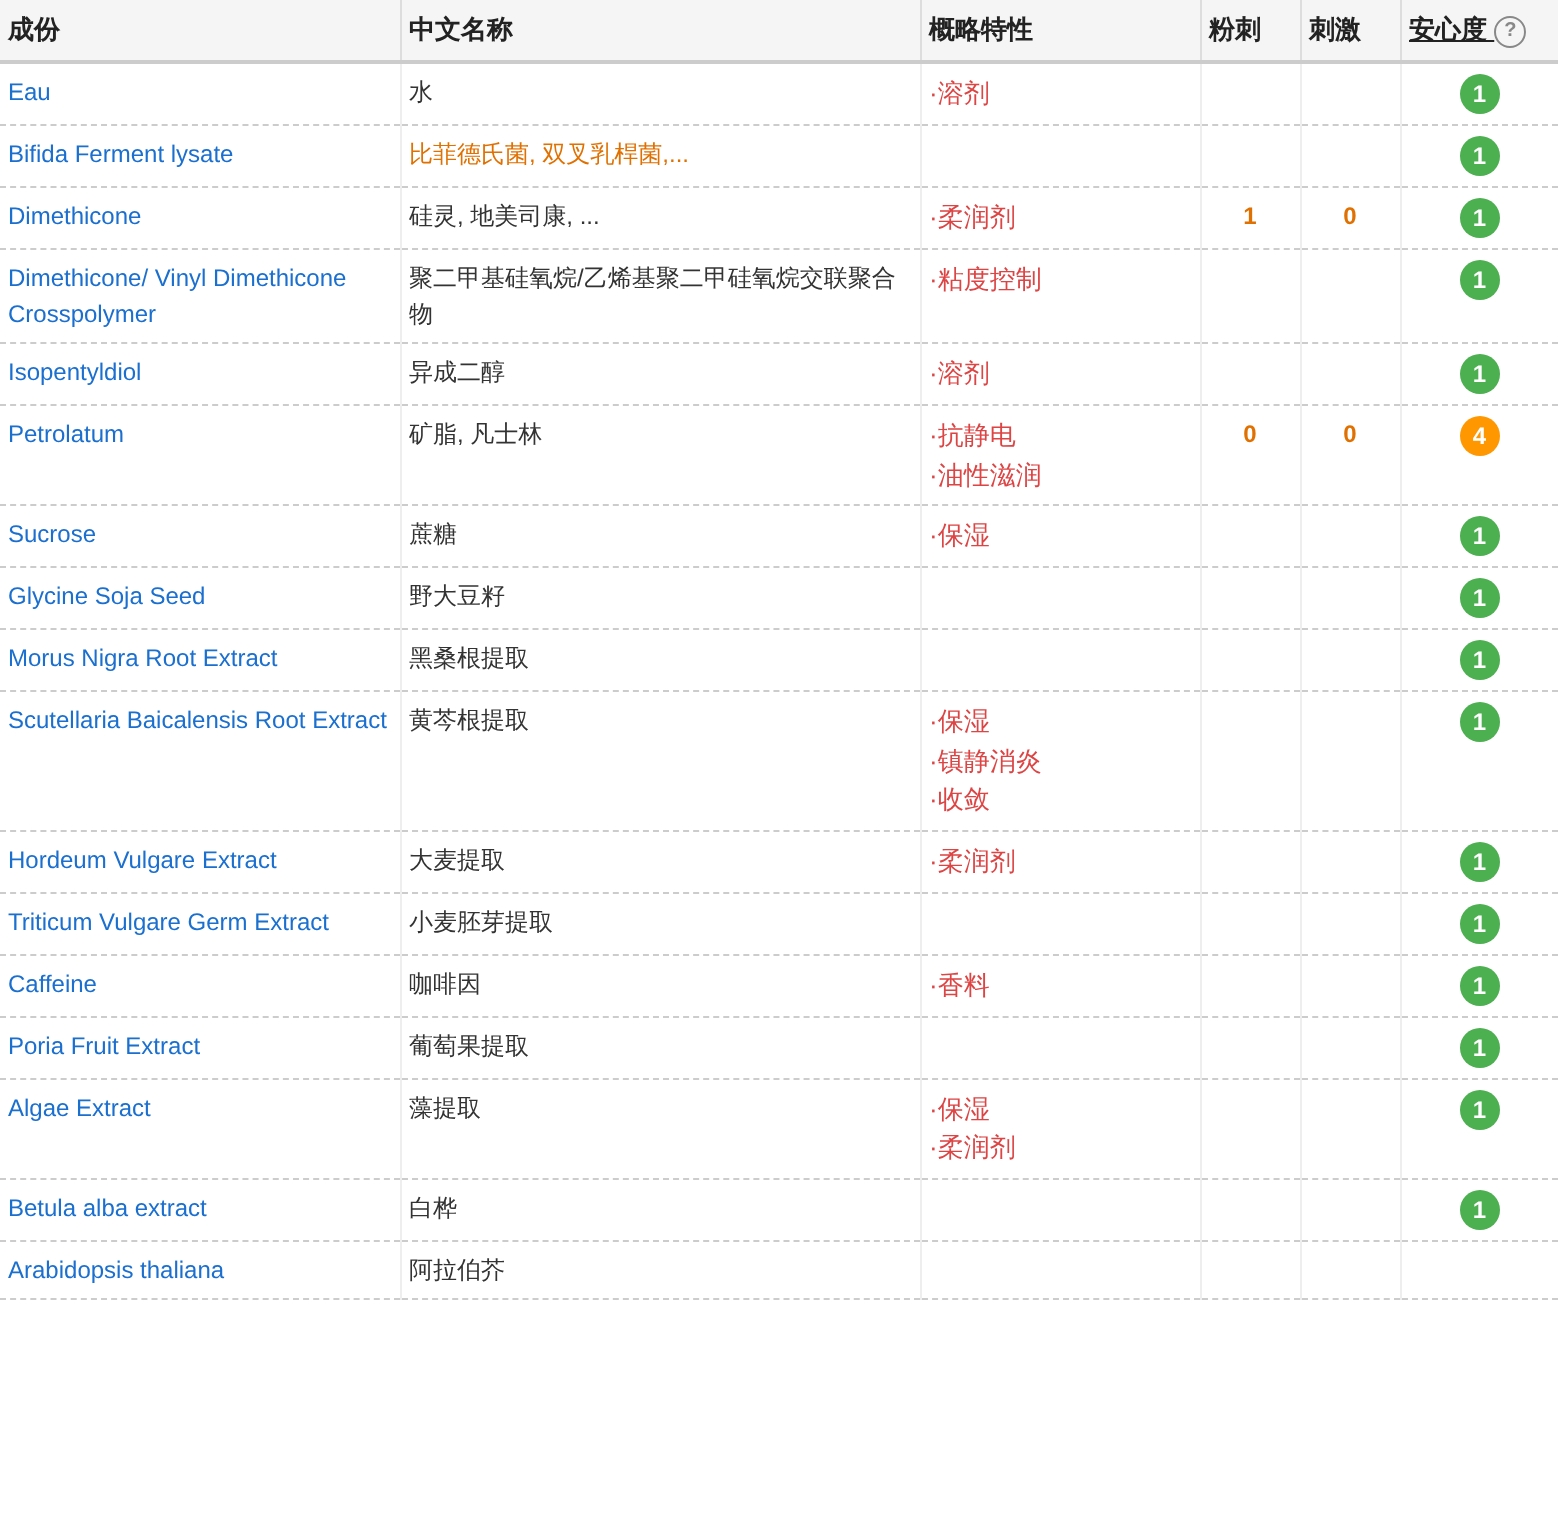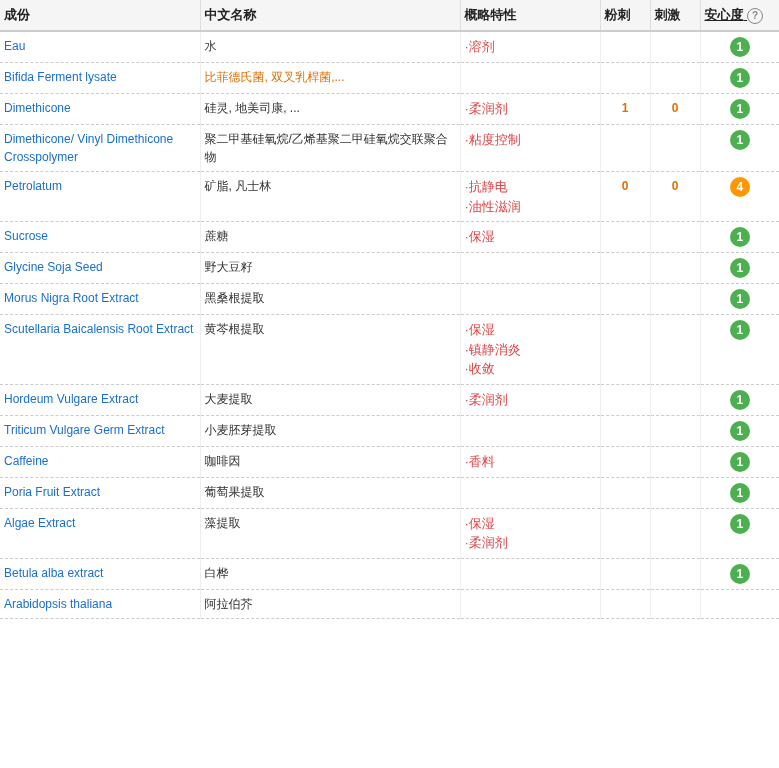--- a/index.html
+++ b/index.html
@@ -156,20 +156,30 @@
         <td><span class="ingredient-name">Dimethicone/ Vinyl Dimethicone Crosspolymer</span></td>
         <td><span class="chinese-name">聚二甲基硅氧烷/乙烯基聚二甲硅氧烷交联聚合物</span></td>
         <td>
           <span class="property-tag">·粘度控制</span>
         </td>
         <td class="num-cell"></td>
         <td class="num-cell"></td>
         <td class="safety-cell"><span class="badge badge-green">1</span></td>
       </tr>
       <tr>
+        <td><span class="ingredient-name">Isopentyldiol</span></td>
+        <td><span class="chinese-name">异成二醇</span></td>
+        <td>
+          <span class="property-tag">·溶剂</span>
+        </td>
+        <td class="num-cell"></td>
+        <td class="num-cell"></td>
+        <td class="safety-cell"><span class="badge badge-green">1</span></td>
+      </tr>
+      <tr>
         <td><span class="ingredient-name">Petrolatum</span></td>
         <td><span class="chinese-name">矿脂, 凡士林</span></td>
         <td>
           <span class="property-tag">·抗静电</span>
           <span class="property-tag">·油性滋润</span>
         </td>
         <td class="num-cell">0</td>
         <td class="num-cell">0</td>
         <td class="safety-cell"><span class="badge badge-orange">4</span></td>
       </tr>

